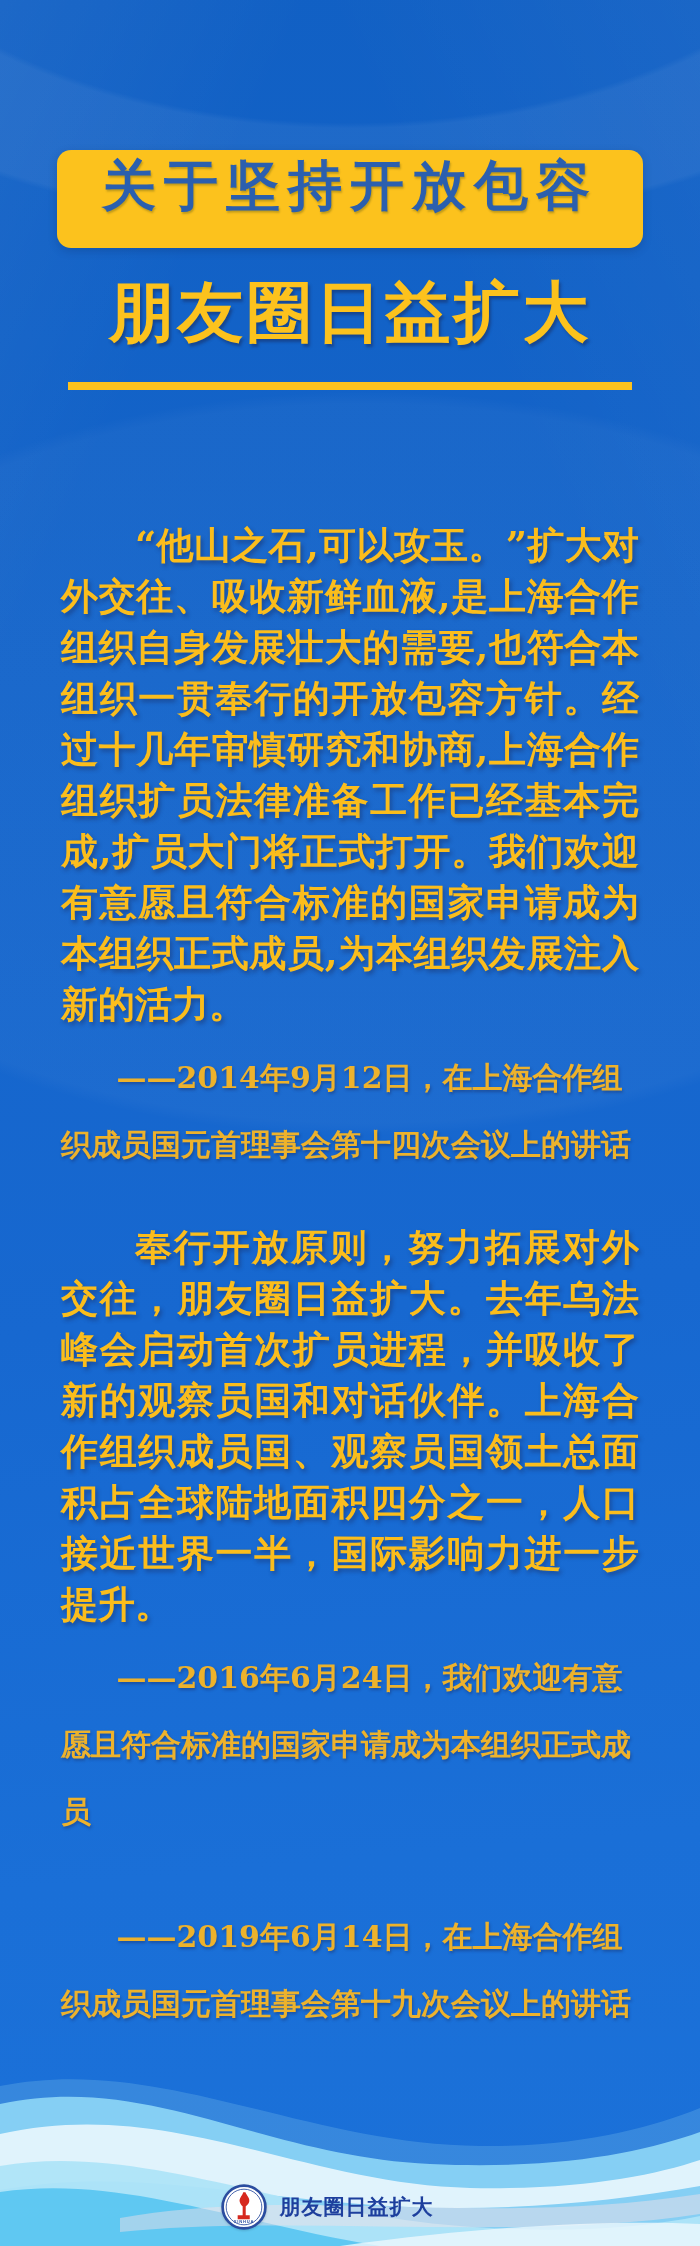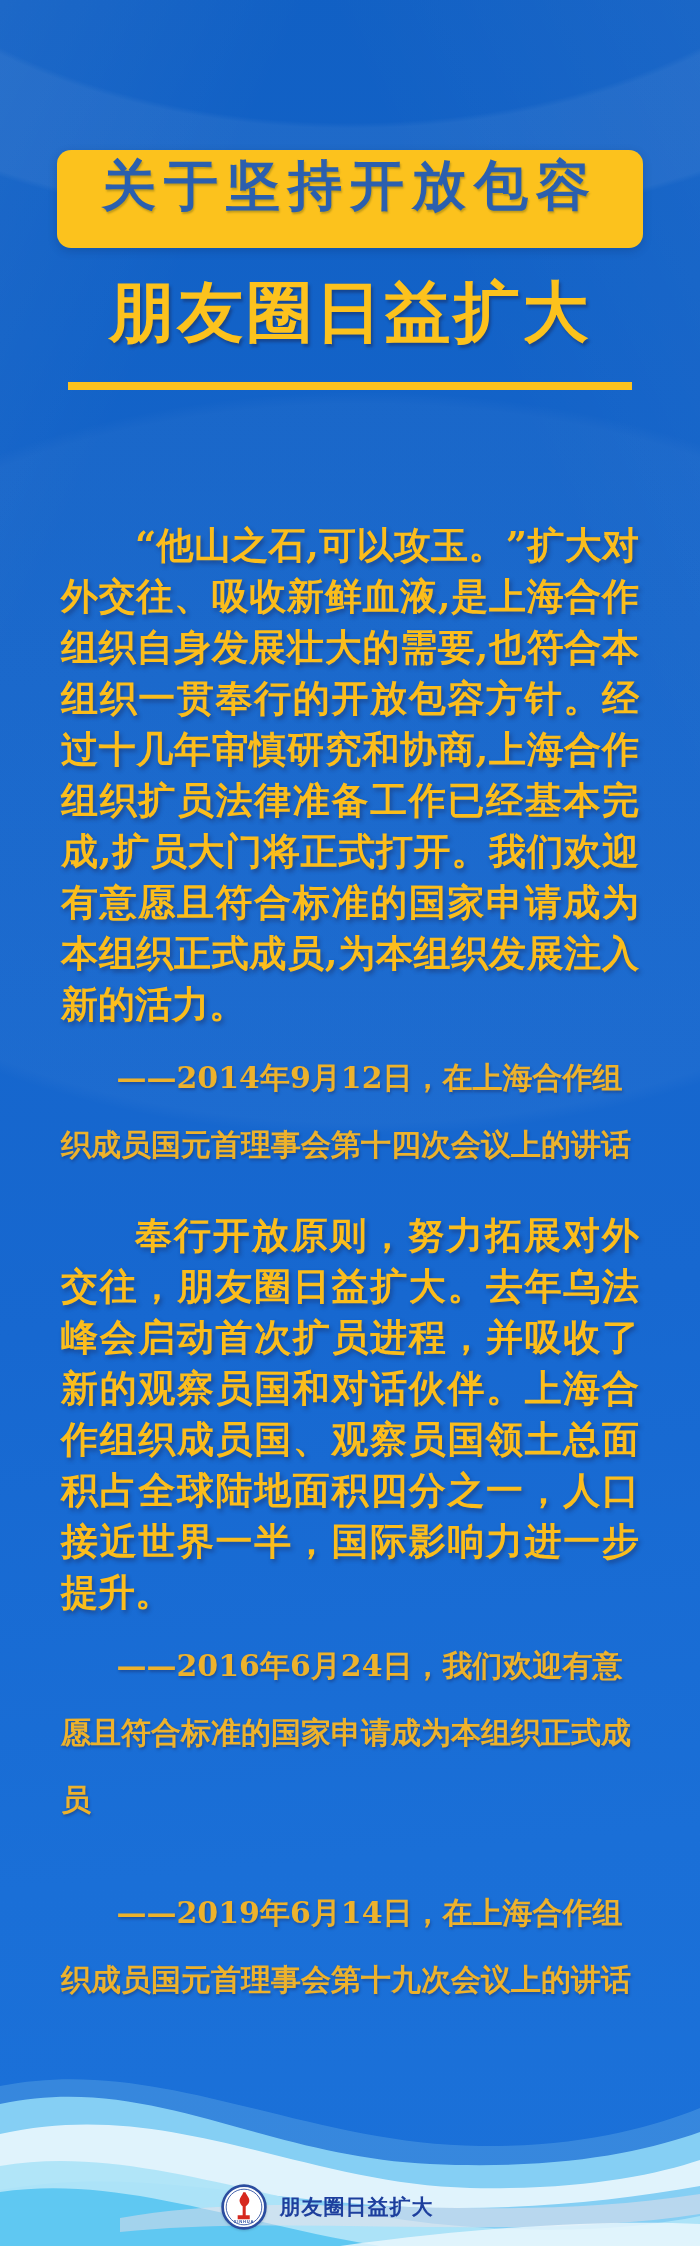--- a/index.html
+++ b/index.html
@@ -41,21 +41,21 @@
   .quotes{ width:578px; margin-top:130px; display:flex; flex-direction:column; }
   .quote-text{
     font-size:37px; line-height:51px; font-weight:bold; color:#fbbd1c;
     text-align:justify; text-indent:2em;
     text-shadow:2px 3px 4px rgba(25,35,85,0.45);
   }
   .quote-attr{
     margin-top:14px; font-size:30px; line-height:67px; font-weight:bold; color:#edb22c;
     text-align:left; text-indent:1.85em; text-shadow:1px 2px 3px rgba(25,35,85,0.4);
   }
-  .quote-block + .quote-block{ margin-top:32px; }
+  .quote-block + .quote-block{ margin-top:44px; }
 
   
   .footer-waves{ position:absolute; left:0; bottom:0; width:700px; height:230px; }
   .footer-waves svg{ display:block; width:700px; height:230px; }
 
   .footer-row{
     position:absolute; bottom:16px; left:0; width:700px;
     display:flex; align-items:center; justify-content:center; gap:13px;
     transform:translateX(-23px);
   }

